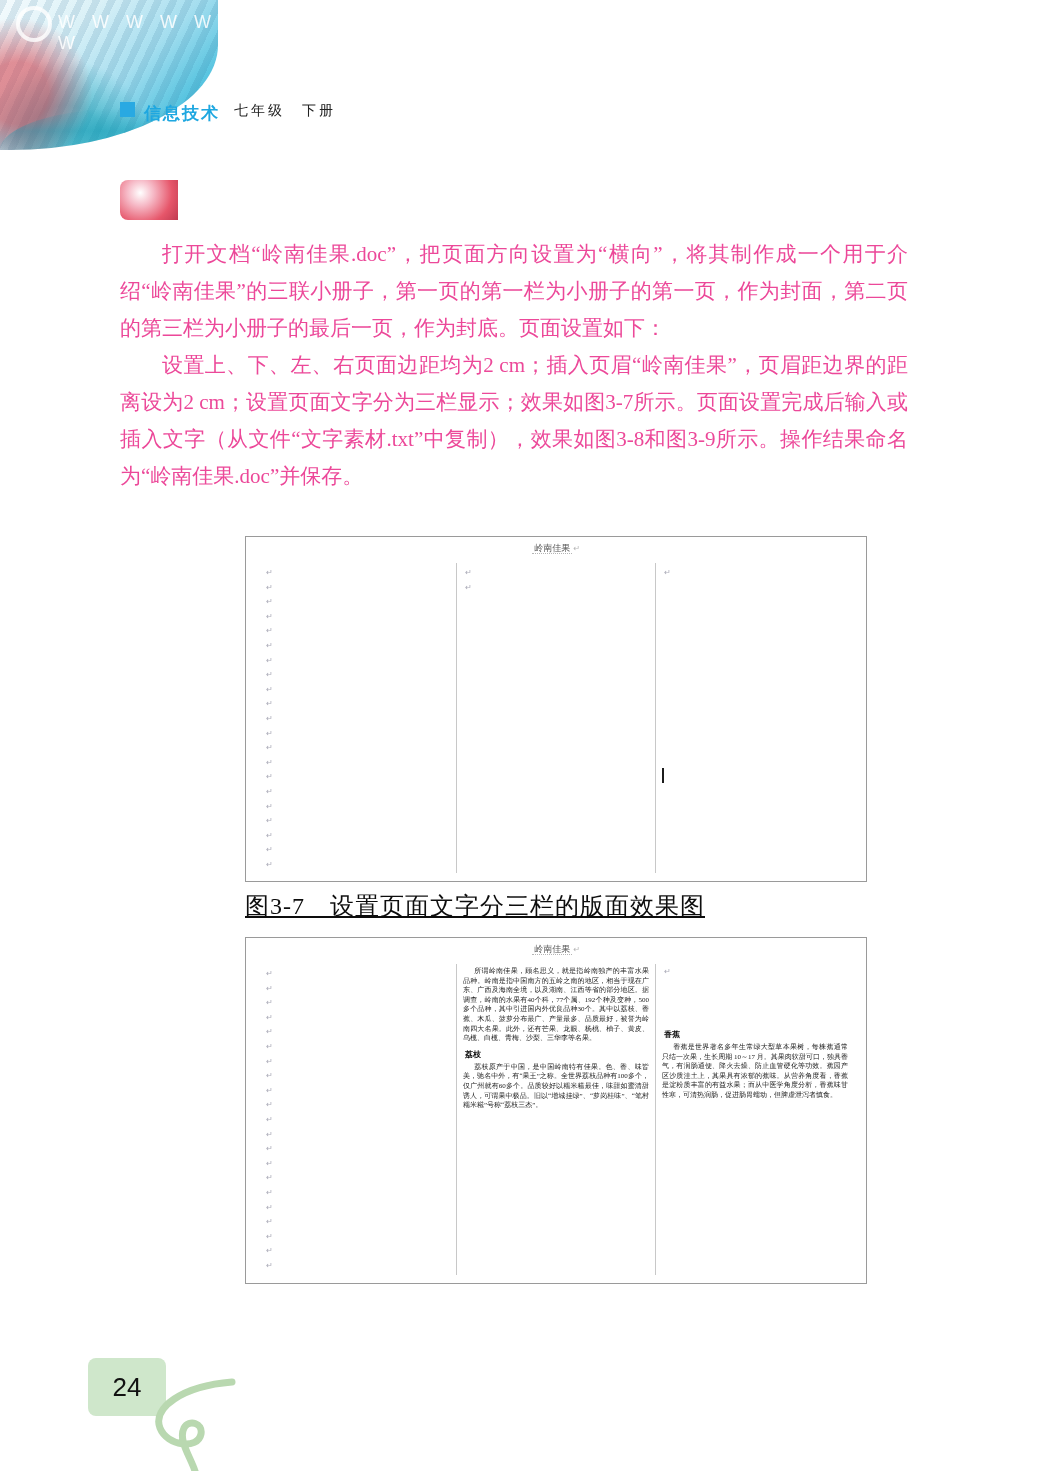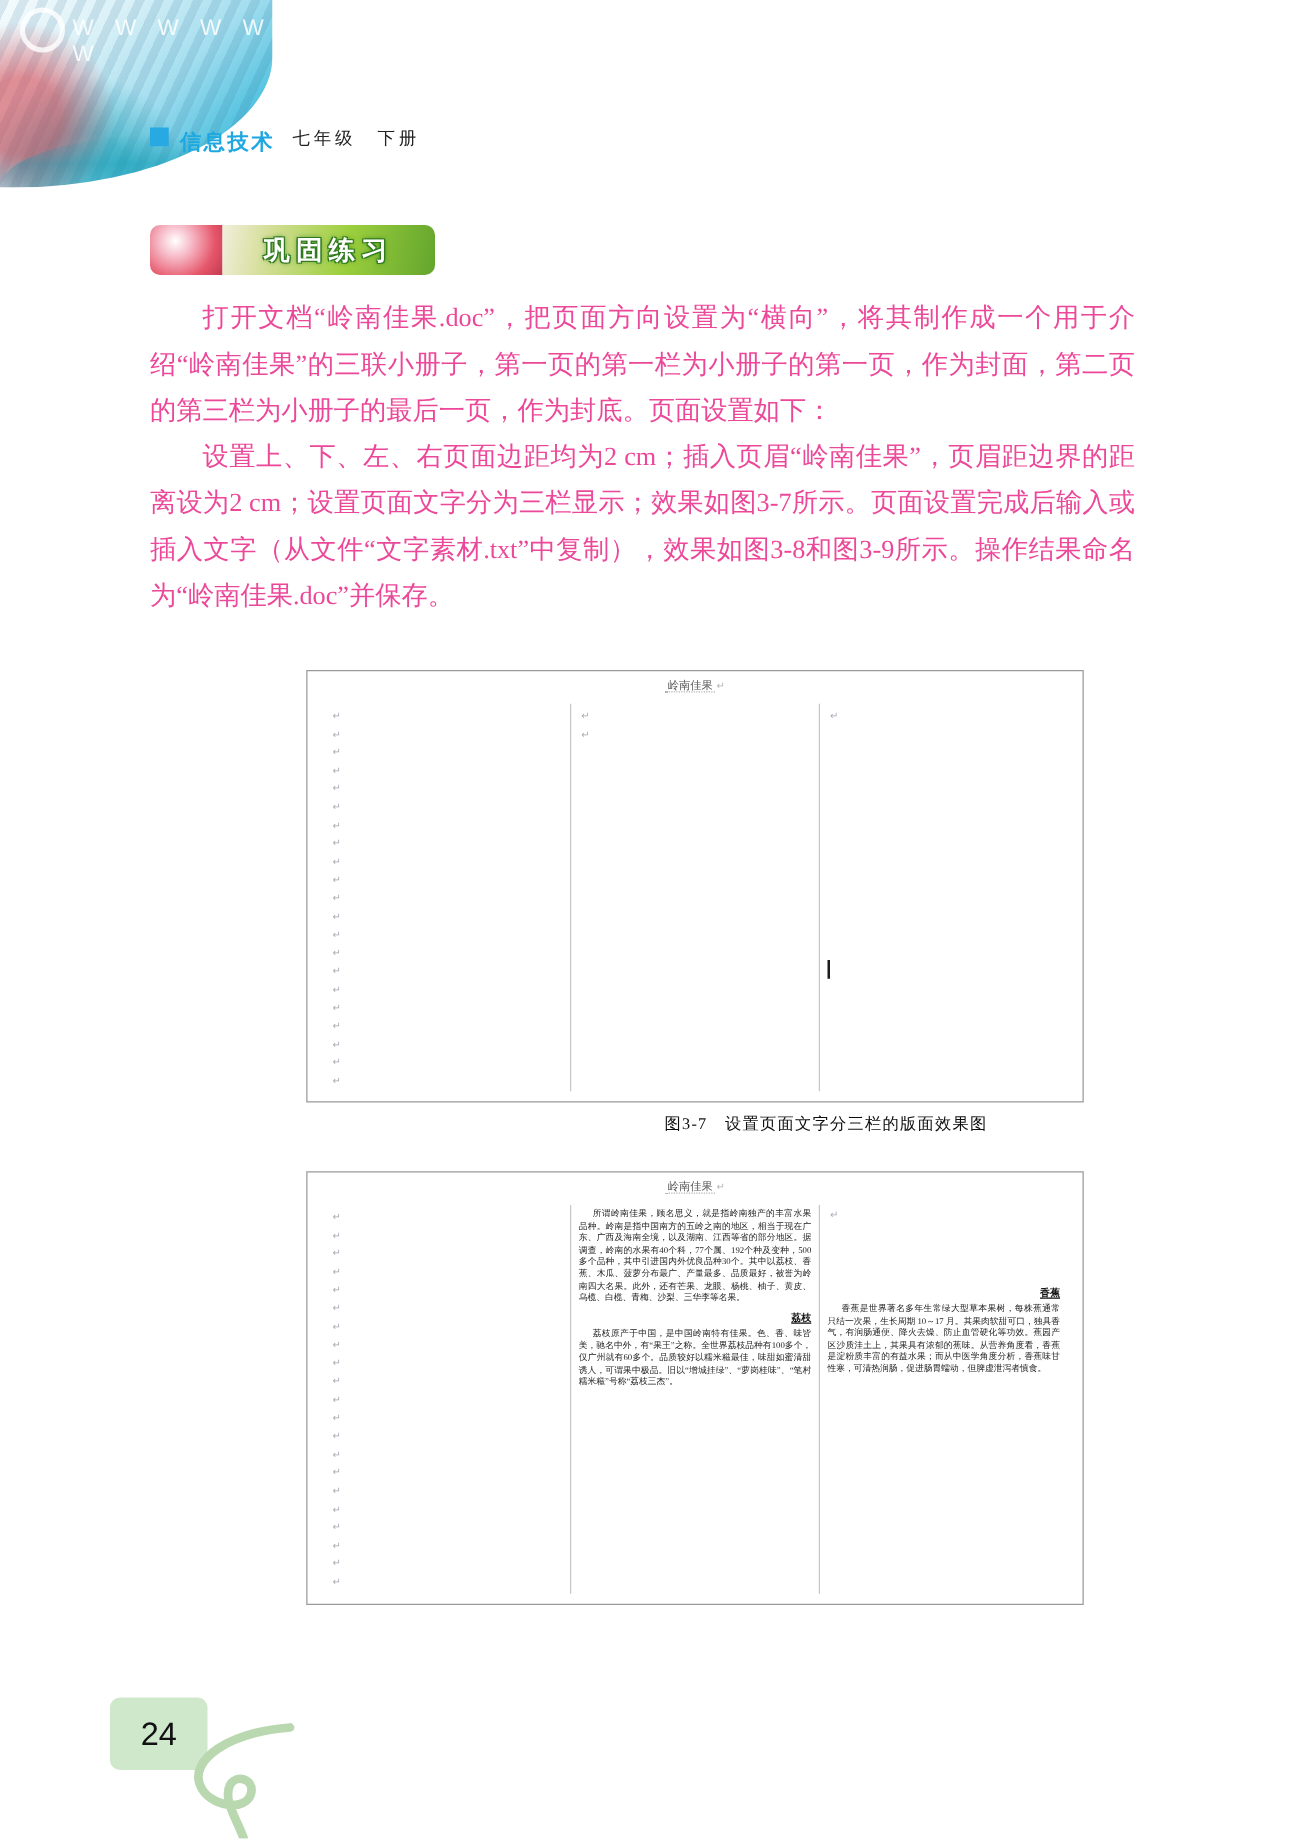--- a/index.html
+++ b/index.html
@@ -88,28 +88,28 @@
     white-space:pre-line; font-size:8px; line-height:14.6px; color:#a9a9b6; padding-left:2px;
   }
   .marks.single { line-height:10px; }
   .doc-cursor {
     position:absolute; left:6px; top:205px; width:2px; height:15px; background:#1c1c1c;
   }
   .tiny {
     font-size:7px; line-height:9.6px; text-align:justify; color:#222; text-indent:1.6em;
   }
   .tiny-heading {
-    font-size:8px; font-weight:bold; text-decoration:underline; color:#111;
-    margin:5px 0 3px 2px; font-family:"Liberation Sans", sans-serif;text-align:right;
+    font-size:8px; font-weight:bold; color:#111;
+    margin:5px 0 3px 2px; font-family:"Liberation Sans", sans-serif;
   }
   .col3-offset { margin-top:52px; }
 
   .fig-caption {
-    position:absolute; left:245px; width:545px; text-align:right;
-    font-size:13px; color:#0d0d0d; letter-spacing:1px;
+    position:absolute; left:245px; width:545px; text-align:left;
+    font-size:24px; color:#0d0d0d; letter-spacing:1px;text-decoration:underline;
   }
   .cap37 { top:890px; }
   .cap38 { top:1292px; }
 
   
   .page-number {
     position:absolute; left:88px; top:1358px; width:78px; height:58px;
     background:#cfe7cb; border-radius:8px; display:flex; align-items:center; justify-content:center;
     font-family:"Liberation Sans", sans-serif; font-size:26px; color:#111;
   }
@@ -127,23 +127,20 @@
   </div>
 
   <div class="book-header">
     <span class="hdr-square"></span>
     <span class="hdr-subject">信息技术</span>
     <span class="hdr-grade">七年级　下册</span>
   </div>
 
   <div class="banner">
     <div class="banner-icon"></div>
-    <div class="banner-plate">
-      <span class="banner-text">巩固练习</span>
-    </div>
   </div>
 
   <div class="body-text">
     <p>打开文档“岭南佳果.doc”，把页面方向设置为“横向”，将其制作成一个用于介绍“岭南佳果”的三联小册子，第一页的第一栏为小册子的第一页，作为封面，第二页的第三栏为小册子的最后一页，作为封底。页面设置如下：</p>
     <p>设置上、下、左、右页面边距均为2 cm；插入页眉“岭南佳果”，页眉距边界的距离设为2 cm；设置页面文字分为三栏显示；效果如图3-7所示。页面设置完成后输入或插入文字（从文件“文字素材.txt”中复制），效果如图3-8和图3-9所示。操作结果命名为“岭南佳果.doc”并保存。</p>
   </div>
 
   <div class="figure fig37">
     <div class="doc-header">
       <span class="hdr-txt">岭南佳果</span><span class="hdr-mark">↵</span>

